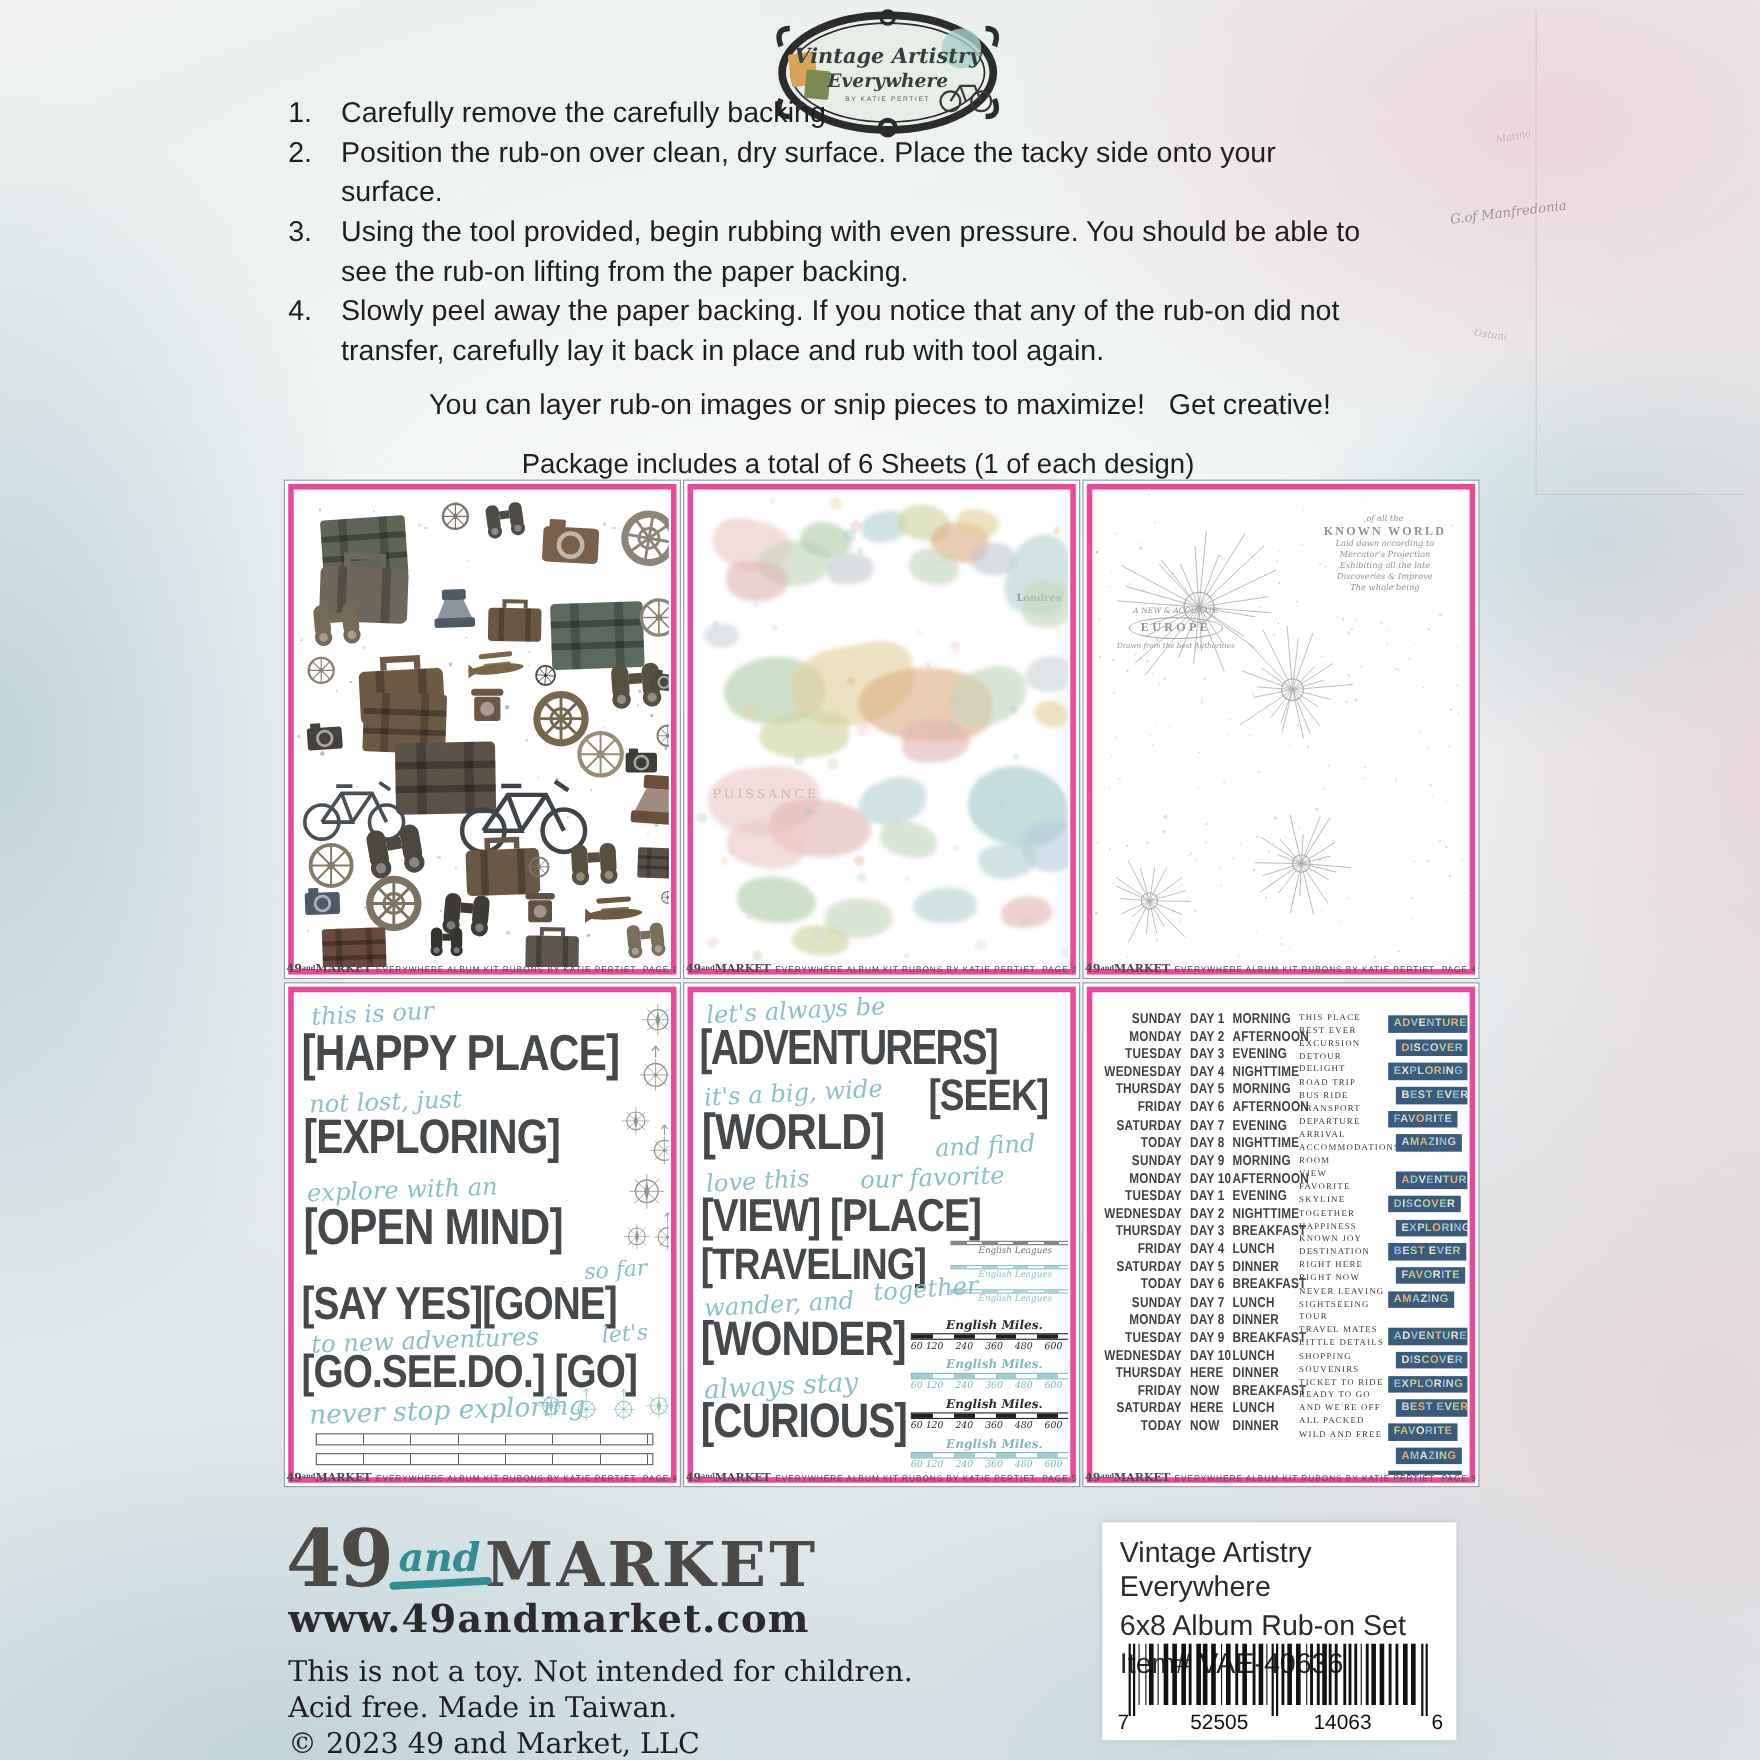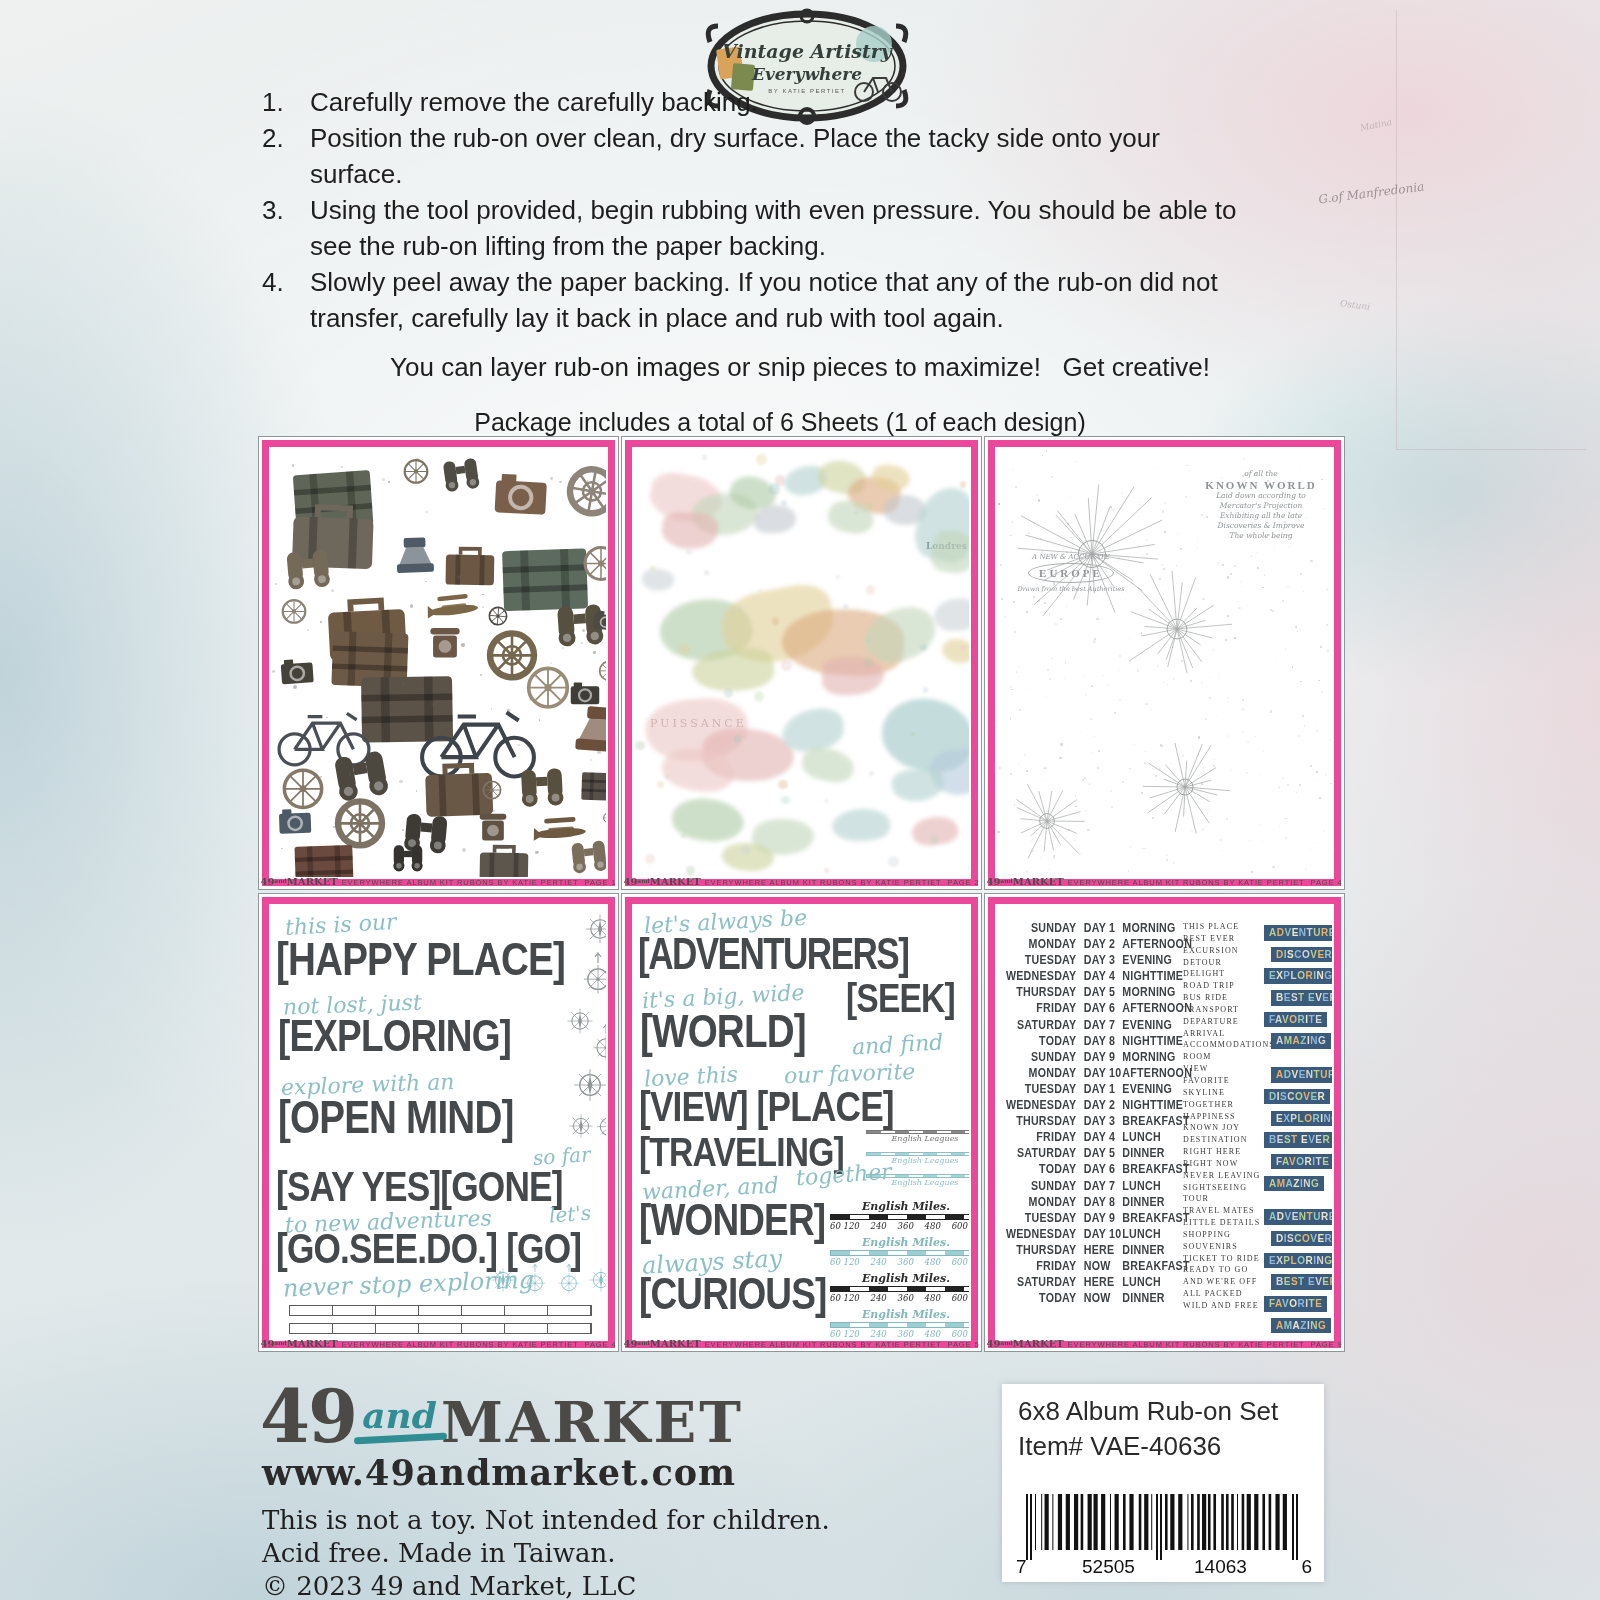--- a/index.html
+++ b/index.html
@@ -30,21 +30,21 @@
 
 .directions{position:absolute;left:262px;top:84px;width:980px;font-size:26px;line-height:36px;color:#1e1e1e}
 .directions h2{font-size:26px;font-weight:normal;letter-spacing:.5px;margin-bottom:2px}
 .dir-row{display:flex}
 .dir-row .num{width:48px;flex:none}
 .dir-row .txt{flex:1}
 .tip{position:absolute;left:160px;top:352px;width:1280px;text-align:center;font-size:26px;color:#1e1e1e;white-space:pre-wrap}
 .package-note{position:absolute;left:260px;top:408px;width:1040px;text-align:center;font-size:25px;color:#1e1e1e}
 
 .sheet{position:absolute;width:361px;background:#fff;border:1.5px solid #8f979c}
-.sheet .pad{position:absolute;inset:3px;border:7px solid #ec4899}
+.sheet .pad{position:absolute;inset:3px;border:5px solid #ec4899}
 .sheet .inner{position:absolute;inset:2px;background:#fff;overflow:hidden}
 .sheet-footer{position:absolute;left:0;right:0;bottom:2px;text-align:center;white-space:nowrap;color:#4c4c4c;font-size:7.5px;letter-spacing:.9px}
 .sf-brand{font-family:"DejaVu Serif",serif;font-weight:bold;font-size:10px;letter-spacing:0;margin-right:4px}
 .sf-brand i{font-size:6px;font-style:normal;vertical-align:2px}
 .sf-page{margin-left:6px}
 
 .stamp{position:absolute;display:inline-block;font-weight:bold;color:#45494c;
  white-space:nowrap;letter-spacing:-1px;transform:scaleX(.84);transform-origin:0 50%;line-height:1}
 .script{position:absolute;font-family:"DejaVu Serif",serif;font-style:italic;color:#8cc0c6;white-space:nowrap;line-height:1}
 .rose{position:absolute;color:#8f9697}
@@ -1262,20 +1262,21 @@
     <span class="n49">49</span><span class="and">and</span><span class="mkt">MARKET</span>
   </div>
   <div class="website">www.49andmarket.com</div>
   <div class="legal">
     <div>This is not a toy. Not intended for children.</div>
     <div>Acid free. Made in Taiwan.</div>
     <div>© 2023 49 and Market, LLC</div>
   </div>
 
   <div class="product-box">
+    <div class="pline">Vintage Artistry Everywhere</div>
     <div class="pline">6x8 Album Rub-on Set</div>
     <div class="pline">Item# VAE-40636</div>
     <div class="bc-wrap">
       <svg id="bc" width="296" height="66">
           <rect x="10" y="0" width="2" height="66" fill="#111111"></rect>
           <rect x="14" y="0" width="2" height="66" fill="#111111"></rect>
           <rect x="19" y="0" width="1" height="56" fill="#111111"></rect>
           <rect x="25.183058068008656" y="0" width="1" height="56" fill="#111111"></rect>
           <rect x="28.525261761865234" y="0" width="4.2" height="56" fill="#111111"></rect>
           <rect x="36.356118979051764" y="0" width="1" height="56" fill="#111111"></rect>

